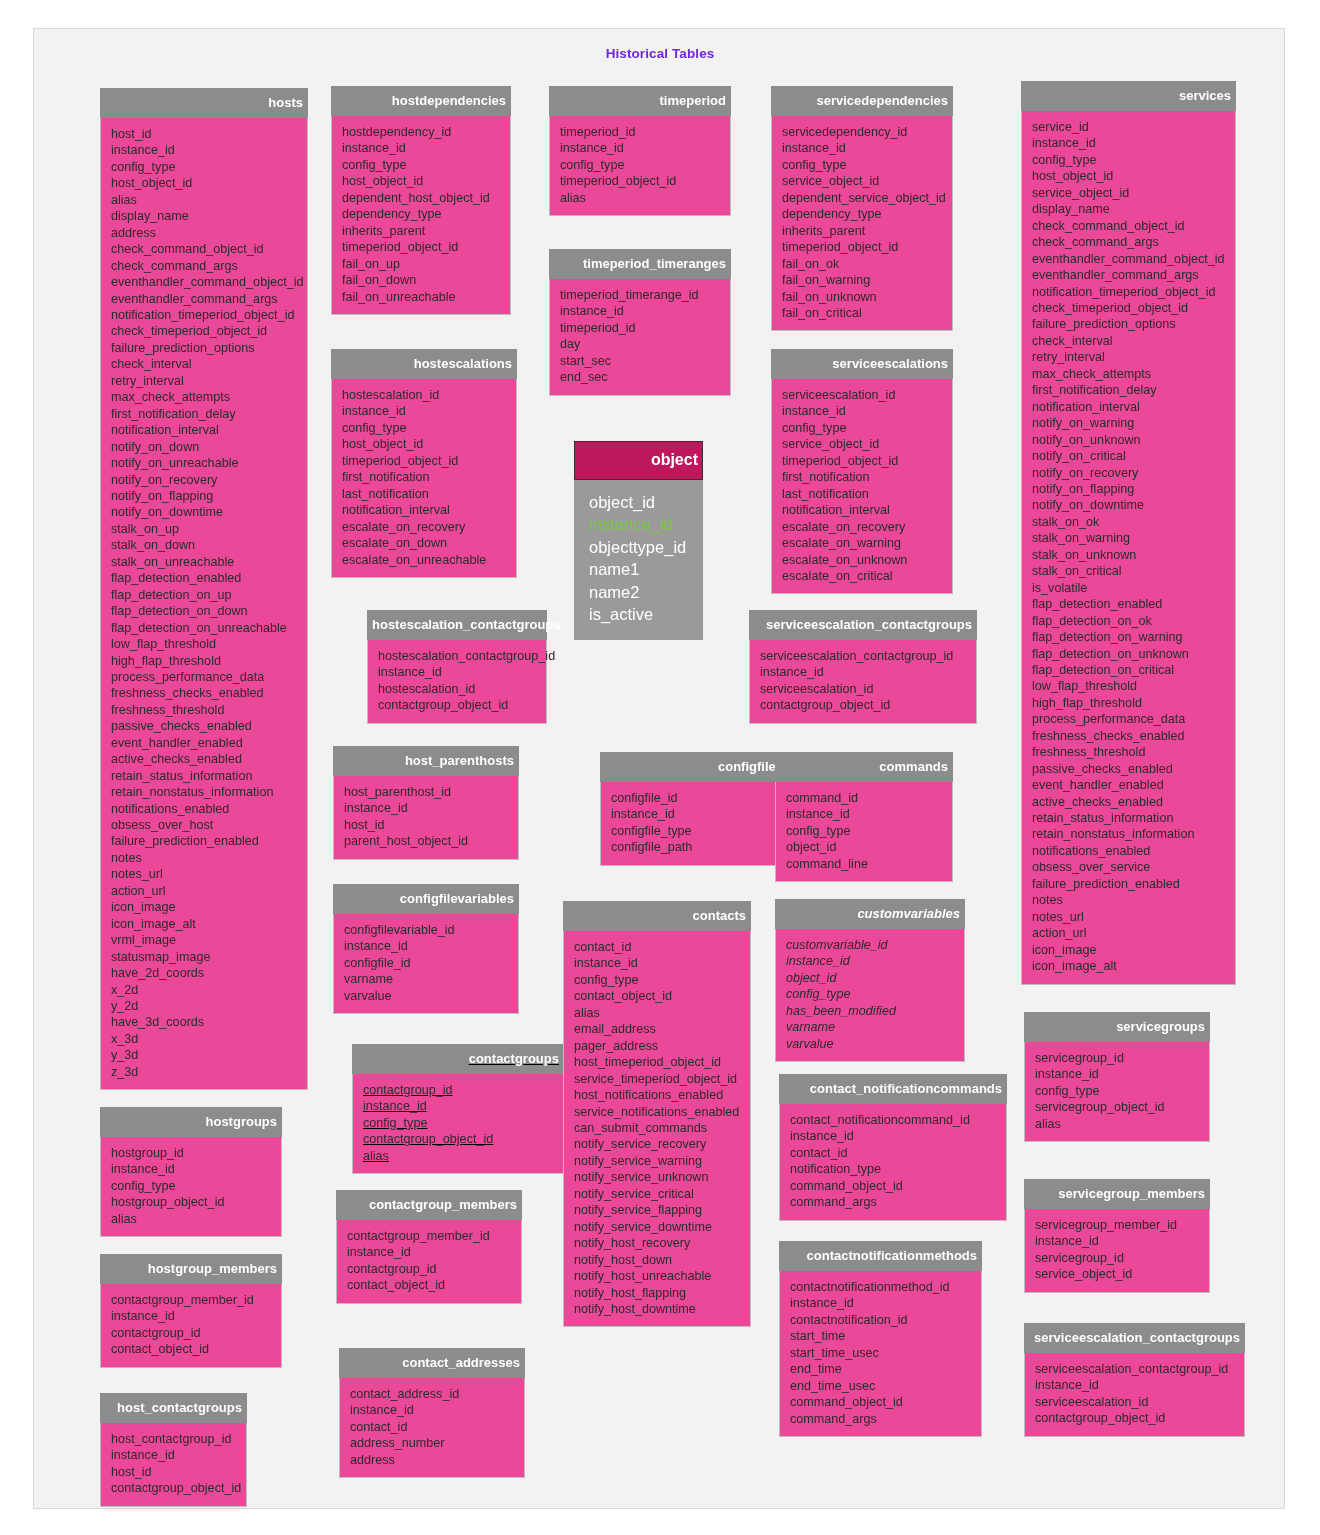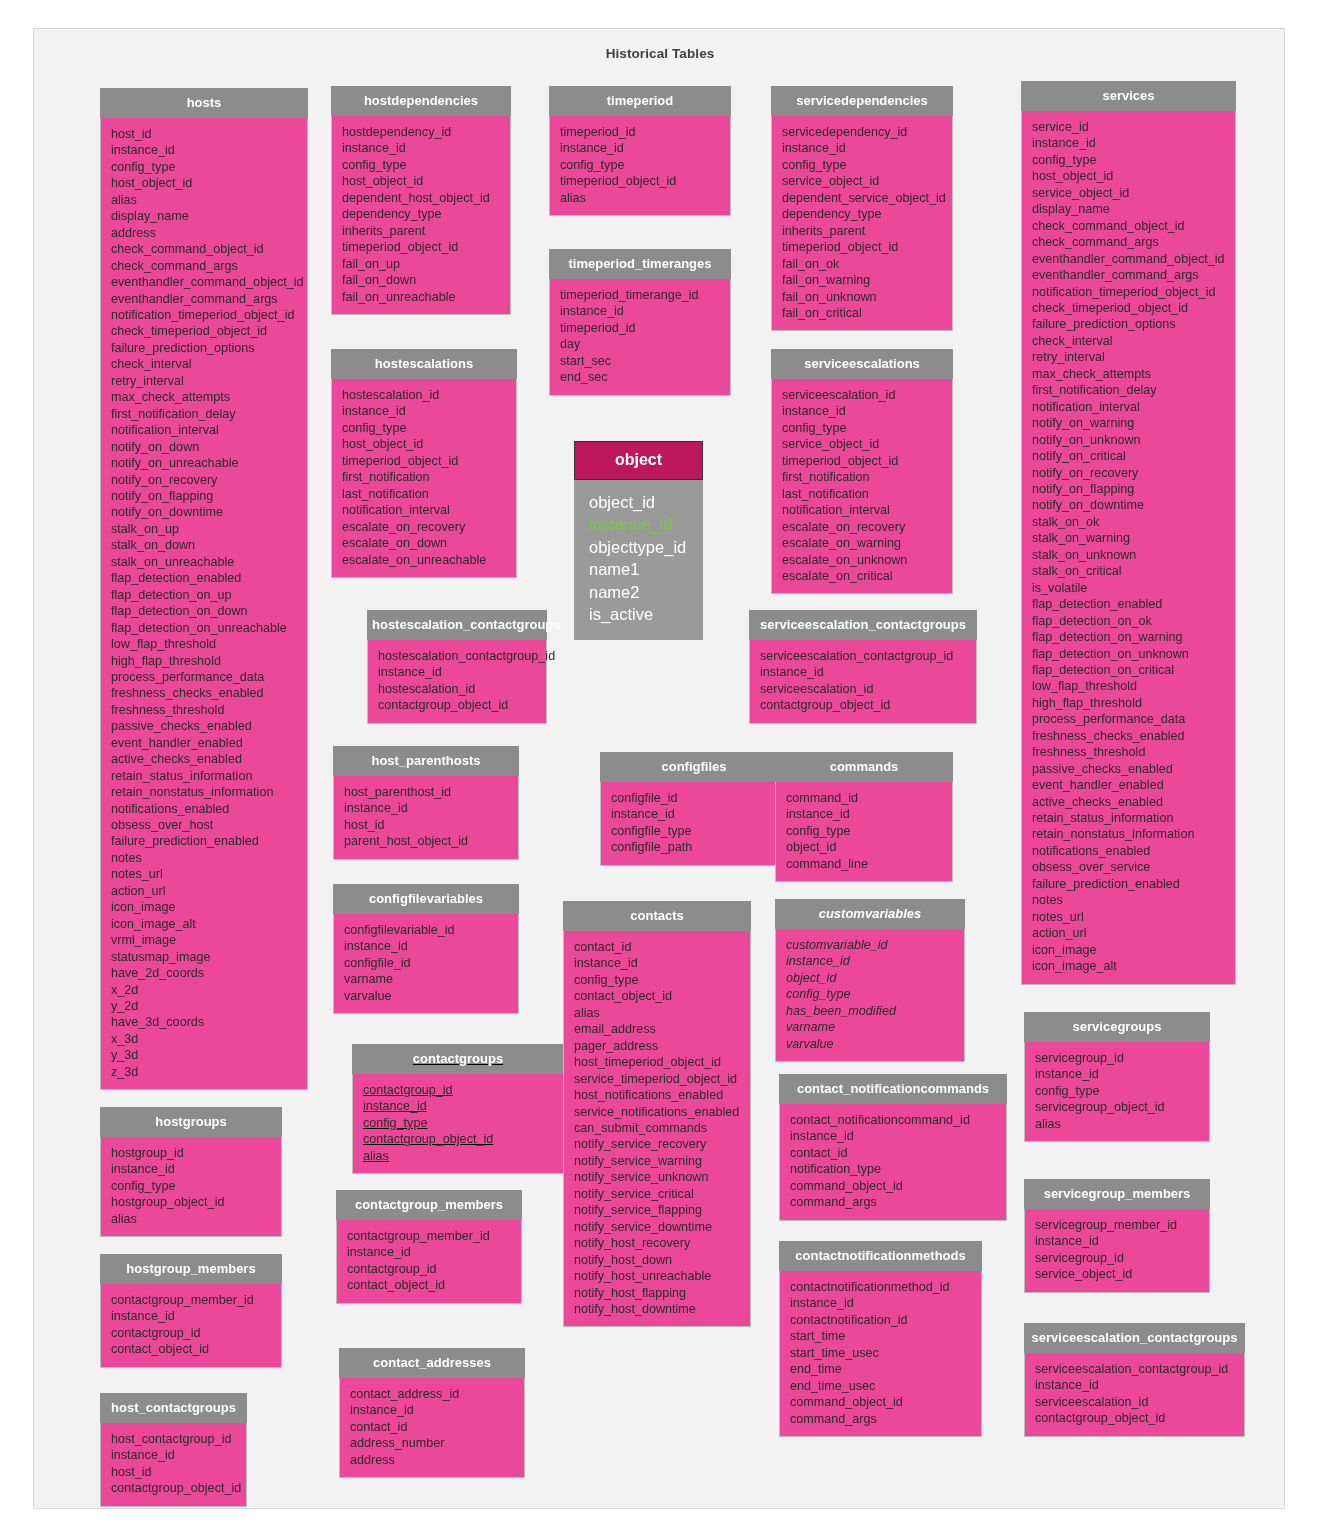--- a/index.html
+++ b/index.html
@@ -26,33 +26,33 @@
     box-sizing: border-box;
   }
   #diagram-title {
     position: absolute;
     left: 0;
     top: 46px;
     width: 1320px;
     text-align: center;
     font-size: 13.5px;
     font-weight: bold;
-    color: #404040;
+    color: #6d28d9;
     letter-spacing: 0.1px;
   }
   .table-box {
     position: absolute;
     box-sizing: border-box;
   }
   .table-header {
     background: #8c8c8c;
     color: #ffffff;
     font-size: 13px;
     font-weight: bold;
-    text-align: center;
+    text-align: right;
     padding: 6px 4px 7px 4px;
     box-sizing: border-box;
     white-space: nowrap;
     overflow: visible;
     border: 1px solid #8c8c8c;
   }
   .table-body {
     background: #ec4899;
     border: 1px solid #bdbdbd;
     border-top: none;

